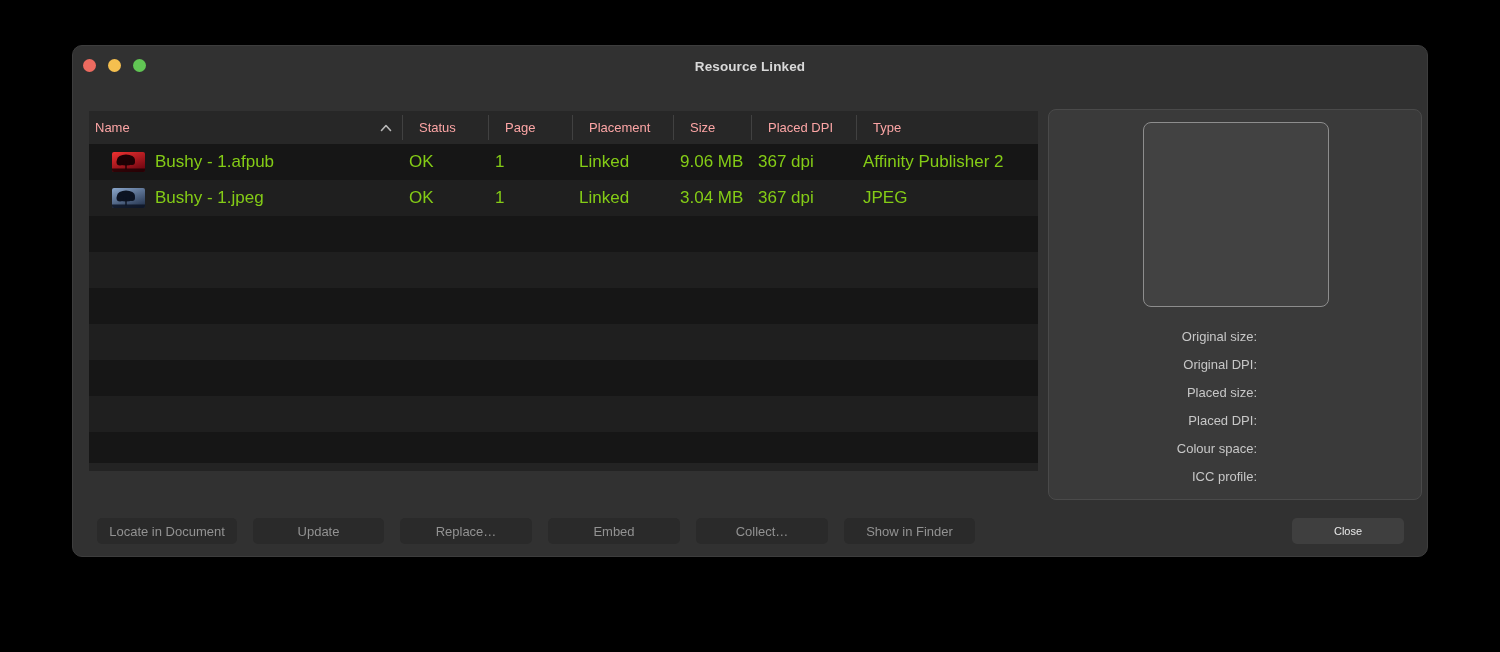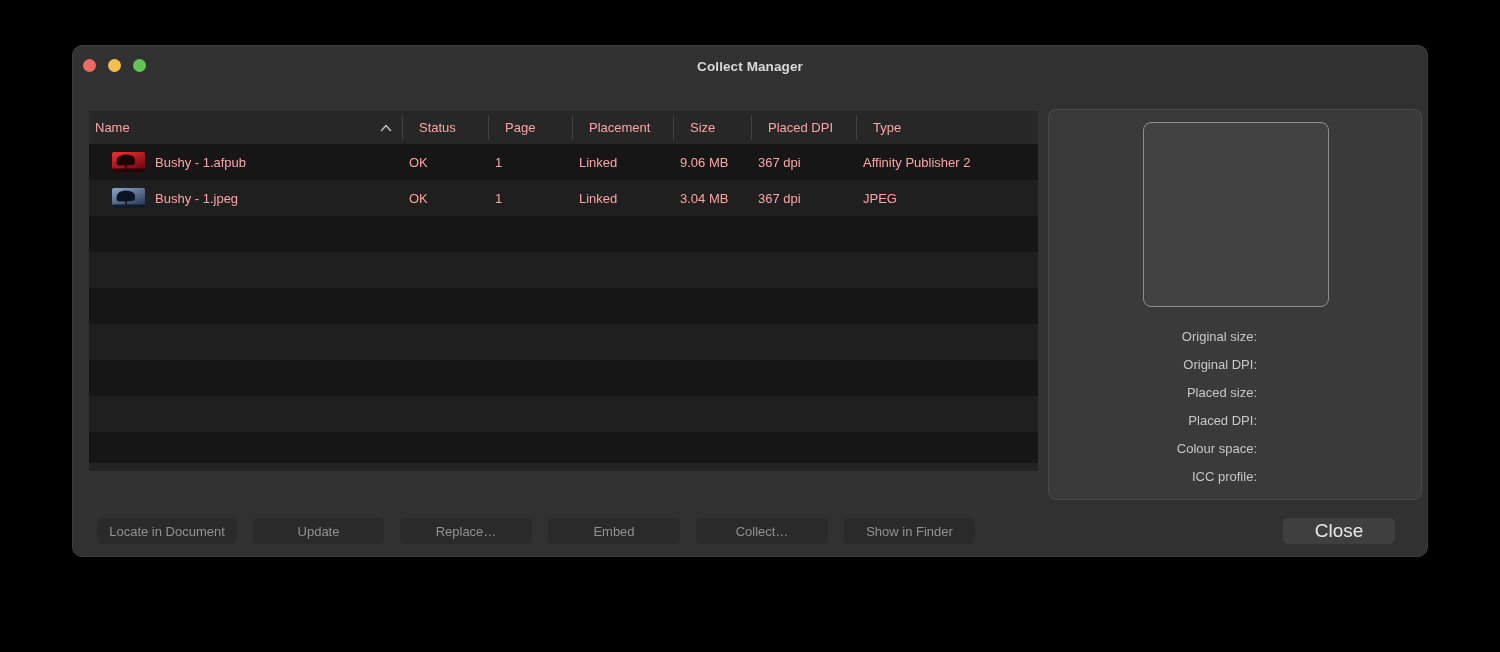--- a/index.html
+++ b/index.html
@@ -62,21 +62,21 @@
   .col-1 { width: 86px; }
   .col-2 { width: 84px; }
   .col-3 { width: 101px; }
   .col-4 { width: 78px; }
   .col-5 { width: 105px; }
   .col-6 { width: 182px; flex: 1 1 auto; }
   .tbody { position: relative; height: 319px; overflow: hidden; }
   .trow {
     display: flex; align-items: center;
     height: 36px;
-    font-size: 13px; color: #fca5a5;
+    font-size: 17px; color: #84cc16;
   }
   .trow.stripe-dark  { background: #161616; }
   .trow.stripe-light { background: #1f1f1f; }
   .cell { flex: none; padding-left: 7px; white-space: nowrap; overflow: hidden; }
   .cell.name-cell {
     display: flex; align-items: center;
     padding-left: 23px; gap: 10px;
   }
   .thumb {
     width: 33px; height: 20px;
@@ -127,39 +127,39 @@
     cursor: default;
   }
   .btn.secondary { background: #2a2a2a; color: #929292; }
   .btn.w-0 { width: 140px; }
   .btn.w-1 { width: 131px; }
   .btn.w-2 { width: 132px; }
   .btn.w-3 { width: 132px; }
   .btn.w-4 { width: 132px; text-align: center; }
   .btn.w-5 { width: 131px; }
   .close-btn {
-    position: absolute; right: 16px; top: 0;
+    position: absolute; right: 7px; top: 0;
     width: 112px; height: 26px;
     background: #3f3f3f; color: #e9e9e9;
     border: none; border-radius: 5px;
-    font-family: inherit; font-size: 19px;
+    font-family: inherit; font-size: 11px;
   }
 </style>
 </head>
 <body>
 
 <div class="window">
 
   <div class="titlebar">
     <div class="traffic-lights">
       <div class="tl" id="tl-close" style="background: rgb(237, 107, 96);"></div>
       <div class="tl" id="tl-min" style="background: rgb(245, 191, 79);"></div>
       <div class="tl" id="tl-zoom" style="background: rgb(97, 197, 84);"></div>
     </div>
-    <div class="window-title">Collect Manager</div>
+    <div class="window-title">Resource Linked</div>
   </div>
 
   <div class="table">
     <div class="thead" id="thead">
         <div class="hcell col-0 first">
           <span>Name</span>
           <svg viewBox="0 0 12 8" class="sort-icon">
             <polyline points="1.5,6.5 6,1.5 10.5,6.5" fill="none" stroke="#b8b8b8" stroke-width="1.6" stroke-linecap="round" stroke-linejoin="round"></polyline>
           </svg>
         </div>

